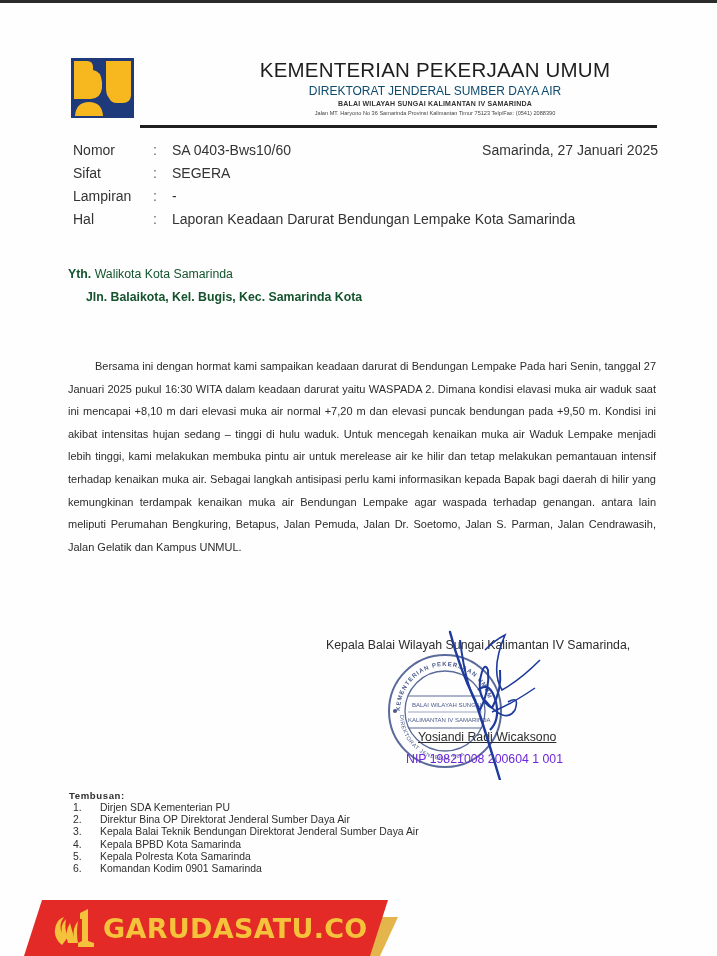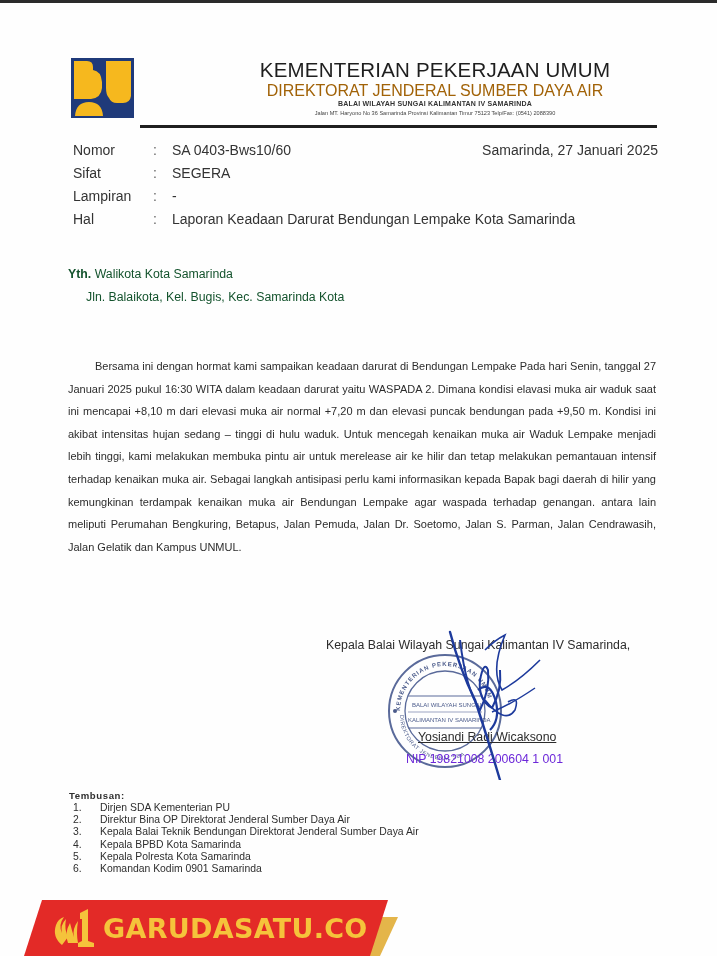--- a/index.html
+++ b/index.html
@@ -6,38 +6,38 @@
     html, body { width: 717px; height: 956px; overflow: hidden; background: #ffffff; }
     body { position: relative; font-family: "Liberation Sans", "DejaVu Sans", sans-serif; color: #2a2a2a; }
 
     .top-bar { position: absolute; left: 0; top: 0; width: 717px; height: 3px; background: #2b2b2b; }
     .page { position: absolute; left: 0; top: 3px; width: 717px; height: 953px; background: #fefefe; }
 
     
     .logo { position: absolute; left: 71px; top: 58px; width: 63px; height: 60px; }
     .kop { position: absolute; left: 140px; top: 58px; width: 520px; text-align: center; }
     .kop .l1 { font-size: 20.5px; letter-spacing: 0.2px; color: #1e1e1e; line-height: 24px; padding-left: 70px; }
-    .kop .l2 { font-size: 16px; color: #a16207; line-height: 16px; margin-top: 1px; padding-left: 70px; }
+    .kop .l2 { font-size: 12px; color: #0c4a6e; line-height: 16px; margin-top: 1px; padding-left: 70px; }
     .kop .l3 { font-size: 7px; font-weight: bold; color: #333; line-height: 10px; letter-spacing: 0.2px; padding-left: 70px; }
     .kop .l4 { font-size: 5.6px; color: #444; line-height: 8px; padding-left: 70px; }
     .kop-line { position: absolute; left: 140px; top: 125px; width: 517px; height: 3px; background: #1f1f1f; }
 
     
     .meta { position: absolute; left: 73px; top: 142px; width: 585px; font-size: 14px; color: #333; }
     .meta-row { position: relative; height: 23px; line-height: 16px; }
     .meta-label { position: absolute; left: 0; }
     .meta-colon { position: absolute; left: 80px; color: #666; }
     .meta-value { position: absolute; left: 99px; }
     .meta-date { position: absolute; right: 0; top: 0; }
 
     
     .recipient { position: absolute; left: 68px; top: 266px; font-size: 12.3px; color: #14532d; }
     .recipient div { height: 23px; line-height: 16px; }
     .recipient .yth { font-weight: bold; }
-    .indent1 { padding-left: 18px; }
+    .indent1 { padding-left: 18px; font-weight: bold; }
     .indent2 { padding-left: 29px; }
 
     
     .body-text { position: absolute; left: 68px; top: 355px; width: 588px; font-size: 11px; line-height: 22.6px; color: #2c2c2c; text-align: justify; }
     .body-text p { text-indent: 27px; }
 
     
     .sig-title { position: absolute; left: 326px; top: 638px; font-size: 12.3px; color: #2c2c2c; }
     .stamp { position: absolute; left: 386px; top: 652px; width: 118px; height: 118px; }
     .sig-name { position: absolute; left: 418px; top: 730px; font-size: 12.3px; color: #2c2c2c; text-decoration: underline; }

